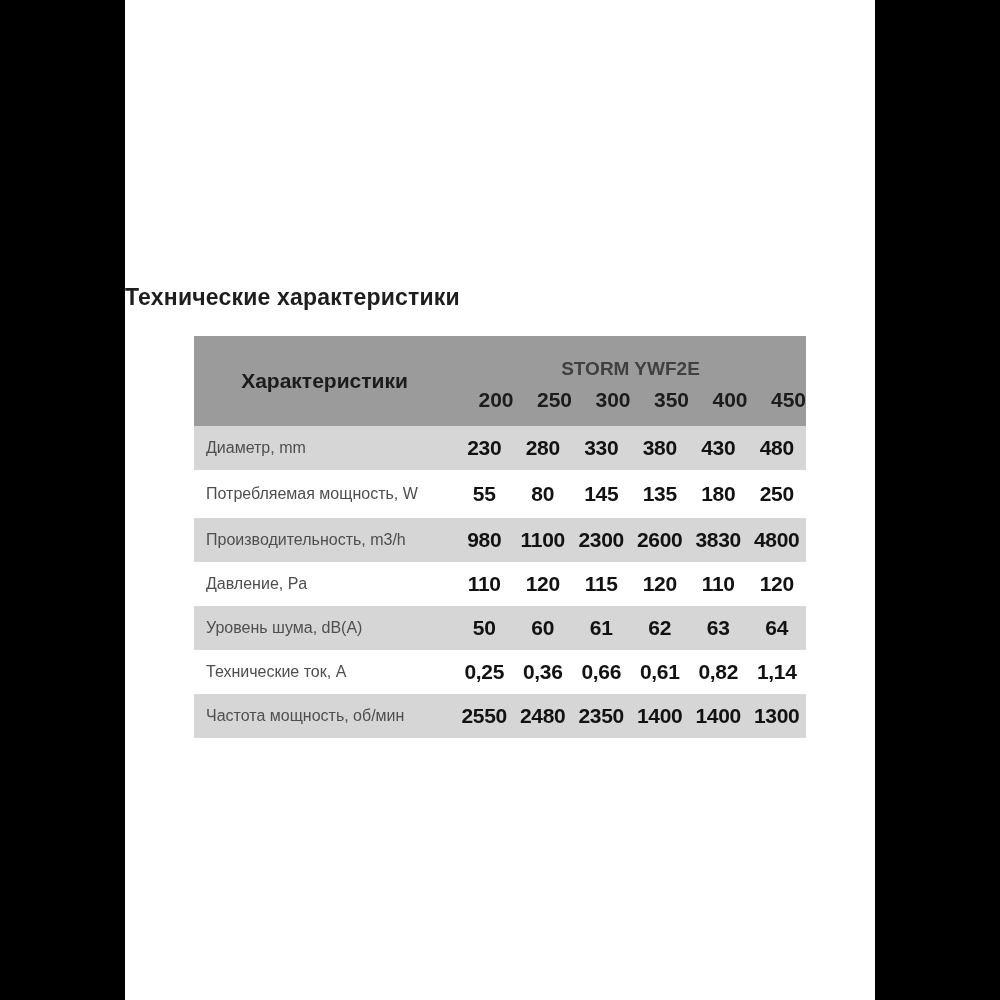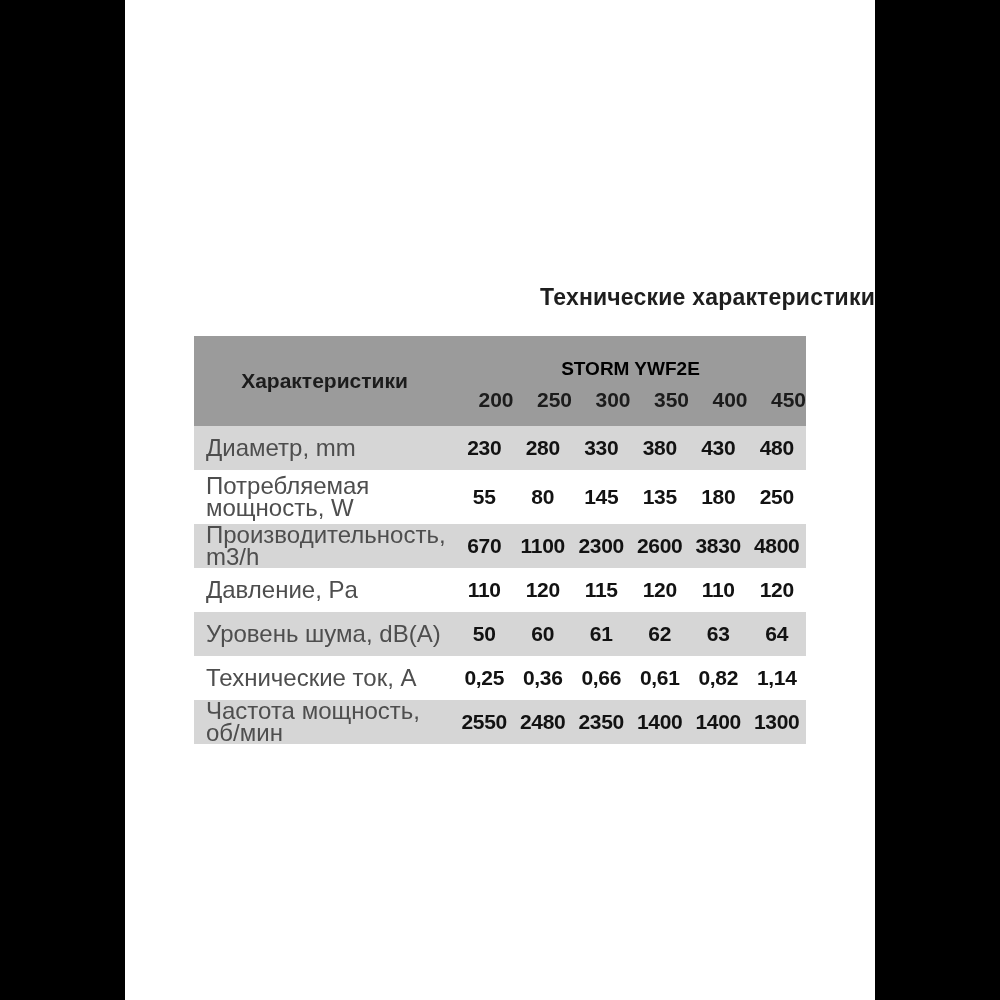--- a/index.html
+++ b/index.html
@@ -20,21 +20,21 @@
     top: 0;
     width: 750px;
     height: 1000px;
     background: #ffffff;
   }
   .title {
     position: absolute;
     left: 125px;
     top: 284px;
     width: 750px;
-    text-align: right;
+    text-align: left;
     font-size: 23px;
     font-weight: 700;
     color: #1e1e1e;
     letter-spacing: 0.2px;
   }
   .spec-table {
     position: absolute;
     left: 194px;
     top: 336px;
     width: 612px;
@@ -56,21 +56,21 @@
   .th-right {
     display: flex;
     flex-direction: column;
     justify-content: space-evenly;
     padding: 5px 0 7px 0;
   }
   .series-label {
     text-align: center;
     font-size: 19px;
     font-weight: 700;
-    color: #000000;
+    color: #404040;
     margin-top: 10px;
   }
   .models-row {
     display: grid;
     grid-template-columns: repeat(6, 1fr);
   }
   .model-cell {
     text-align: right;
     font-size: 21px;
     font-weight: 700;
@@ -80,24 +80,24 @@
     display: grid;
     grid-template-columns: 261px repeat(6, 1fr);
     align-items: center;
     height: 44px;
     background: #ffffff;
   }
   .tbody .trow:nth-child(odd) {
     background: #d6d6d6;
   }
   .tbody .trow.tall {
-    height: 54px;
+    height: 48px;
   }
   .row-label {
-    font-size: 24px;
+    font-size: 16px;
     color: #4e4e4e;
     padding-left: 12px;
     line-height: 22px;
   }
   .val {
     text-align: center;
     font-size: 21px;
     font-weight: 700;
     color: #121212;
     letter-spacing: -0.3px;
@@ -144,21 +144,21 @@
       <div class="val">55</div>
       <div class="val">80</div>
       <div class="val">145</div>
       <div class="val">135</div>
       <div class="val">180</div>
       <div class="val">250</div>
     </div>
 
     <div class="trow">
       <div class="row-label">Производительность, m3/h</div>
-      <div class="val">670</div>
+      <div class="val">980</div>
       <div class="val">1100</div>
       <div class="val">2300</div>
       <div class="val">2600</div>
       <div class="val">3830</div>
       <div class="val">4800</div>
     </div>
 
     <div class="trow">
       <div class="row-label">Давление, Pa</div>
       <div class="val">110</div>

